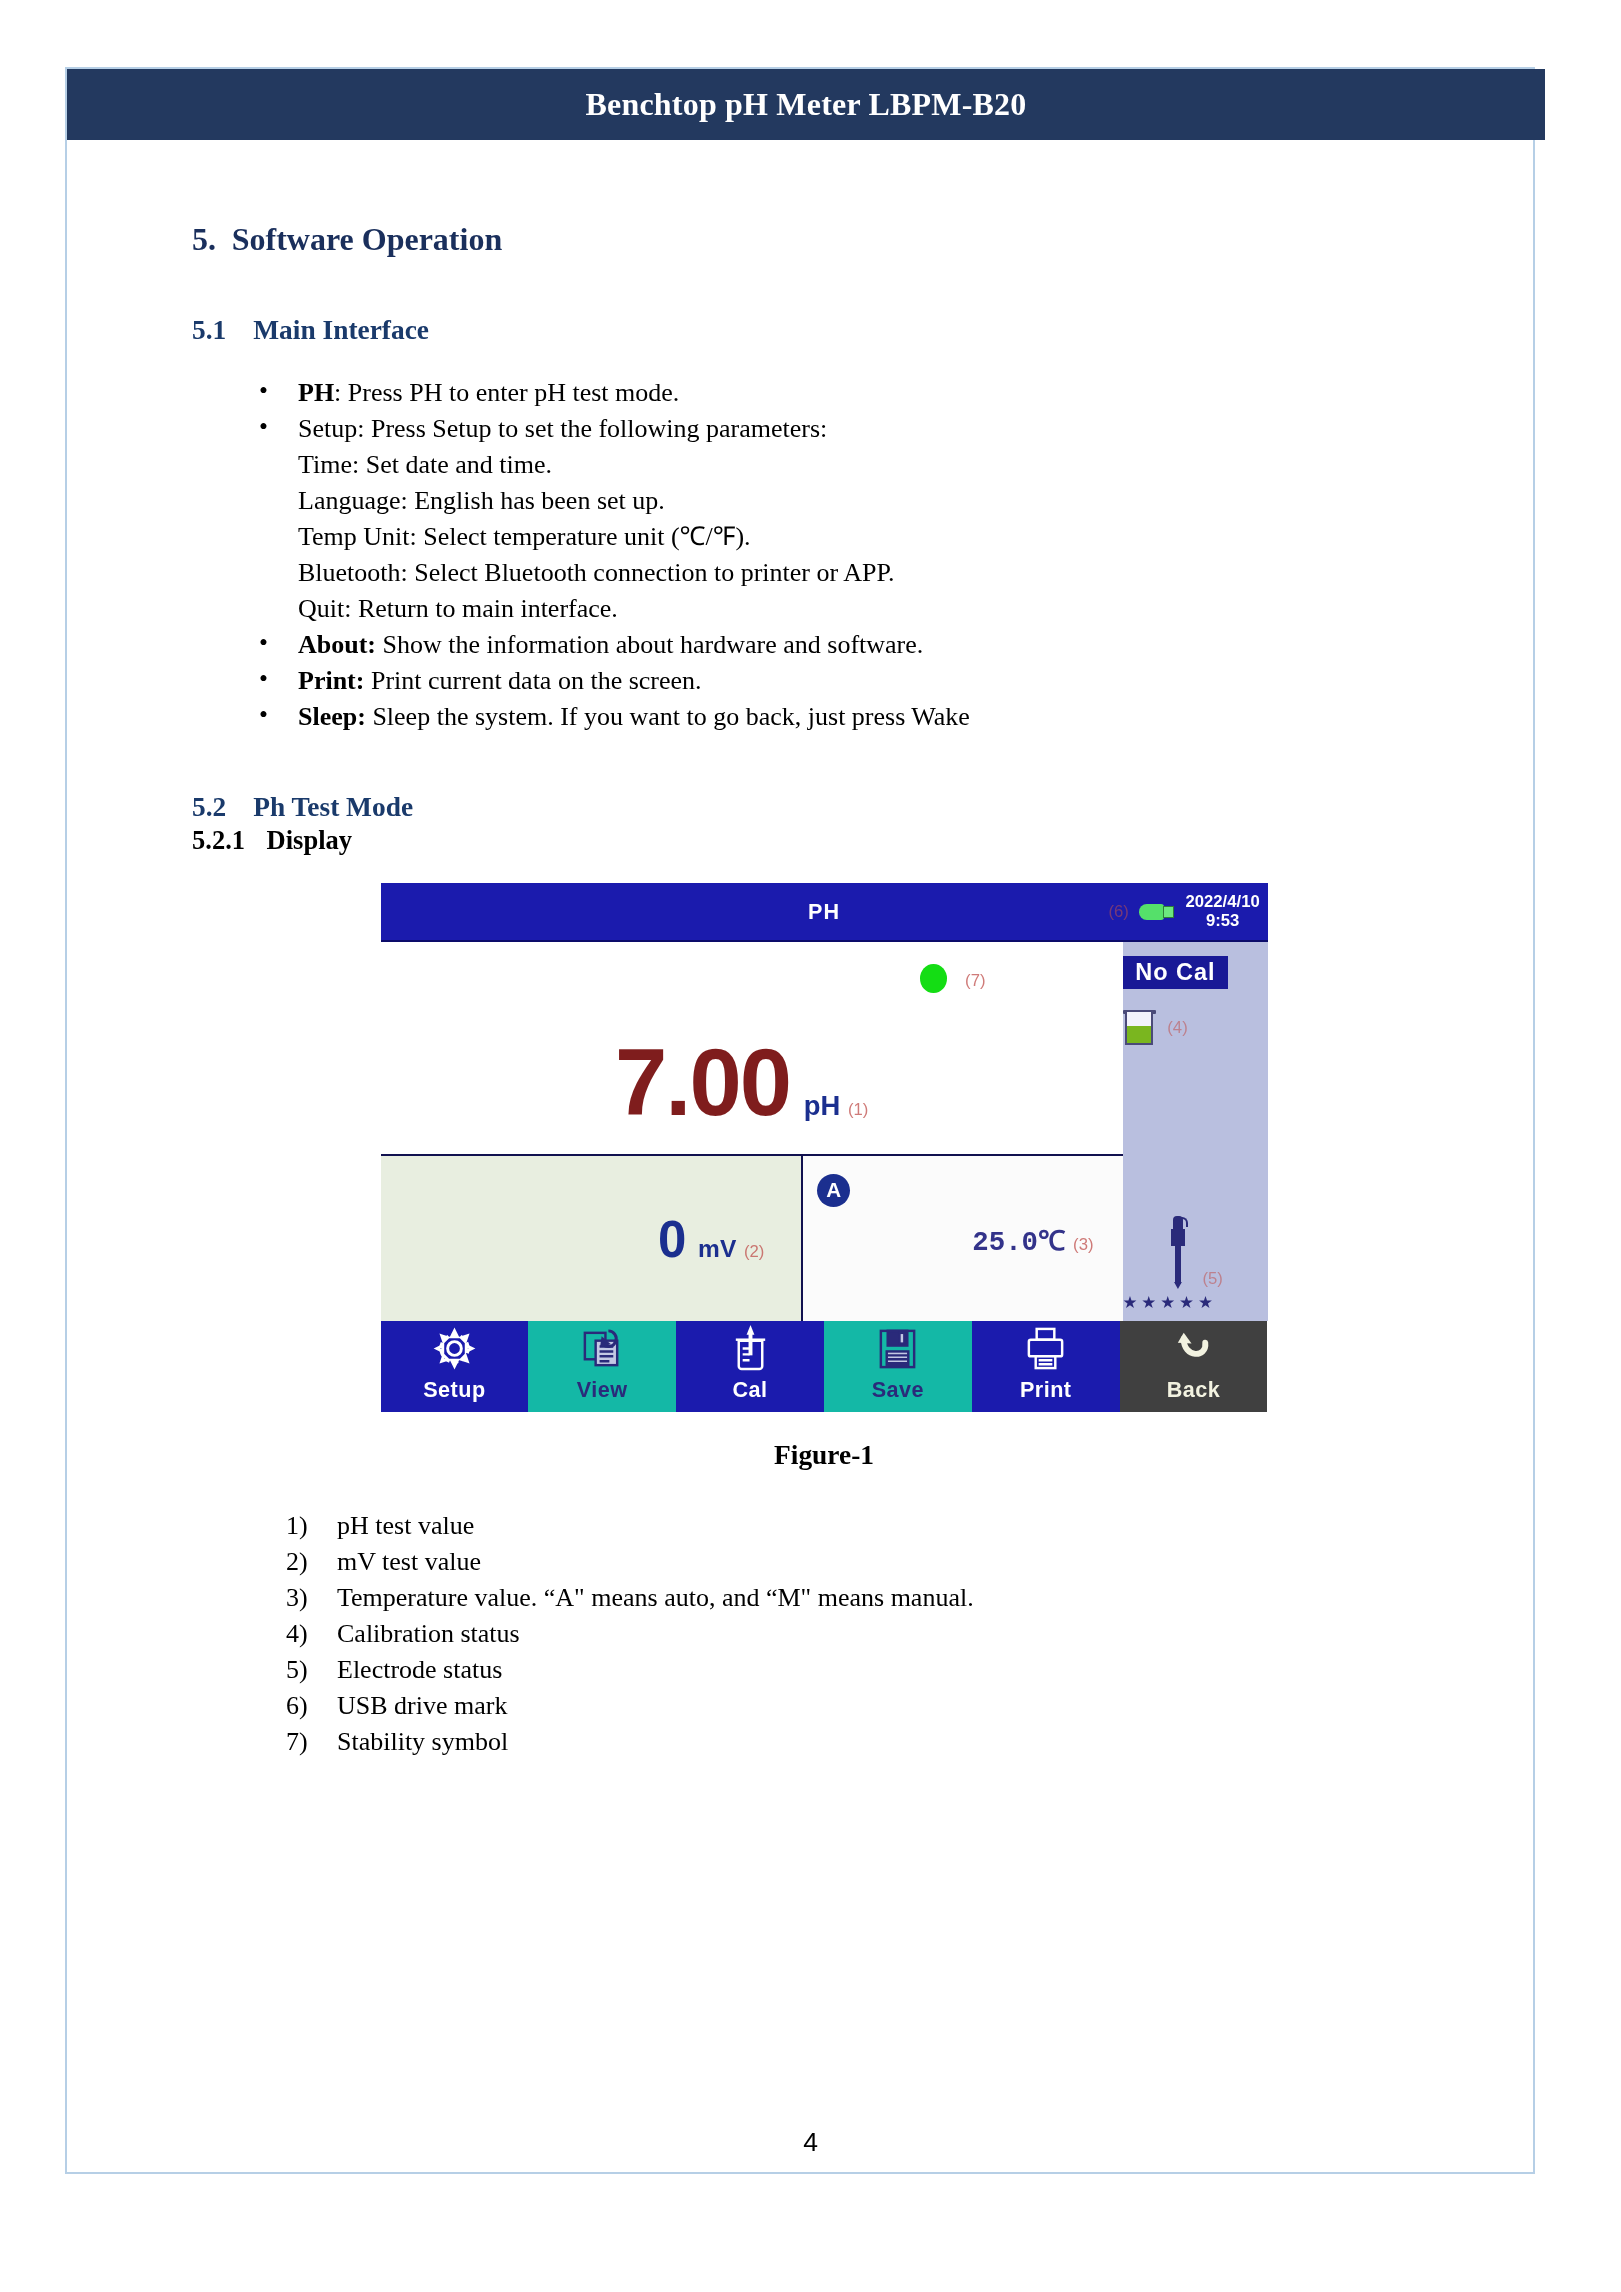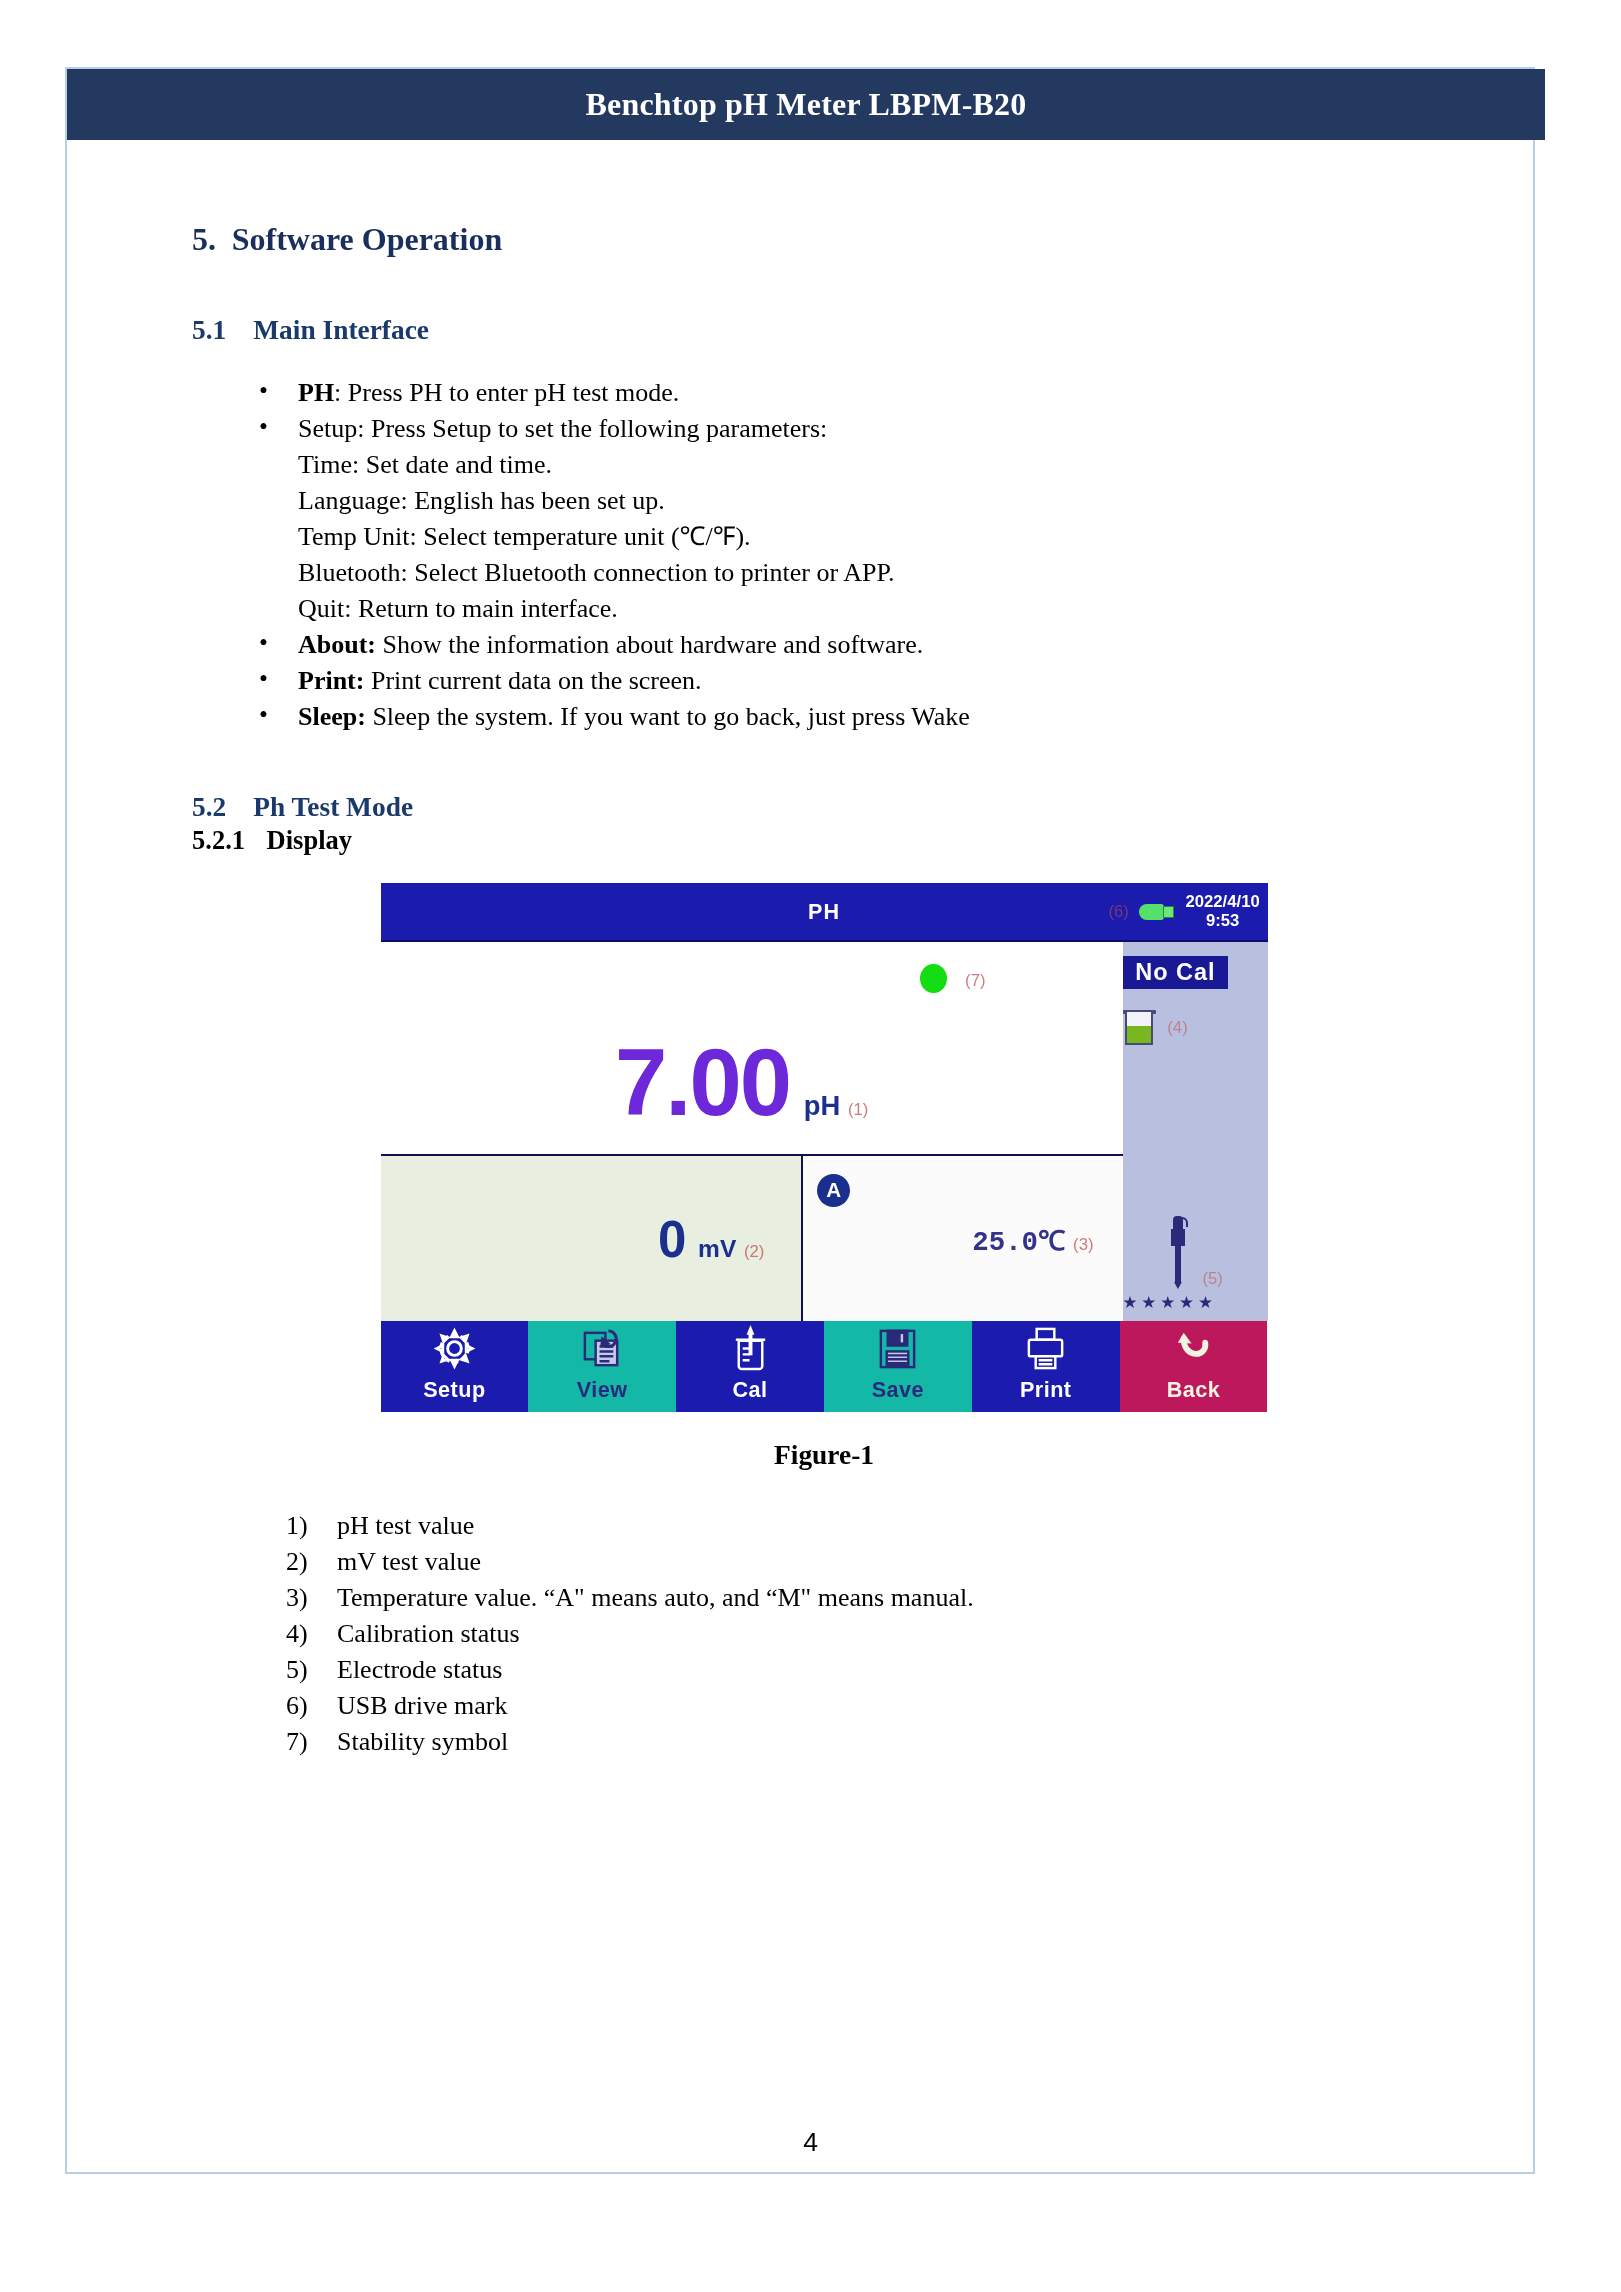--- a/index.html
+++ b/index.html
@@ -251,21 +251,21 @@
     left: 0; right: 0;
     top: 94px;
     display: flex;
     align-items: baseline;
     justify-content: center;
     padding-right: 19.6px;
   }
   .ph-value {
     font-size: 94px;
     font-weight: bold;
-    color: #6d28d9;
+    color: #7f1d1d;
     letter-spacing: -2px;
     line-height: 1;
     font-family: "Liberation Sans", sans-serif;
   }
   .ph-unit {
     font-size: 27.4px;
     font-weight: bold;
     color: #1b2f8f;
     margin-left: 13.7px;
   }
@@ -461,21 +461,21 @@
     display: flex;
     flex-direction: column;
     align-items: center;
     justify-content: flex-end;
     padding-bottom: 9.8px;
     box-sizing: border-box;
     position: relative;
   }
   .dev-btn.dark  { background: #1b1bad; color: #ffffff; }
   .dev-btn.light { background: #14b8a6; color: #2a2a7a; }
-  .dev-btn.olive { background: #be185d; color: #f2f2e0; }
+  .dev-btn.olive { background: #404040; color: #f2f2e0; }
   .dev-btn .blabel {
     font-size: 21.6px;
     font-weight: bold;
     letter-spacing: 0.5px;
   }
   .dev-btn .bicon {
     flex: 1 1 auto;
     display: flex;
     align-items: center;
     justify-content: center;

